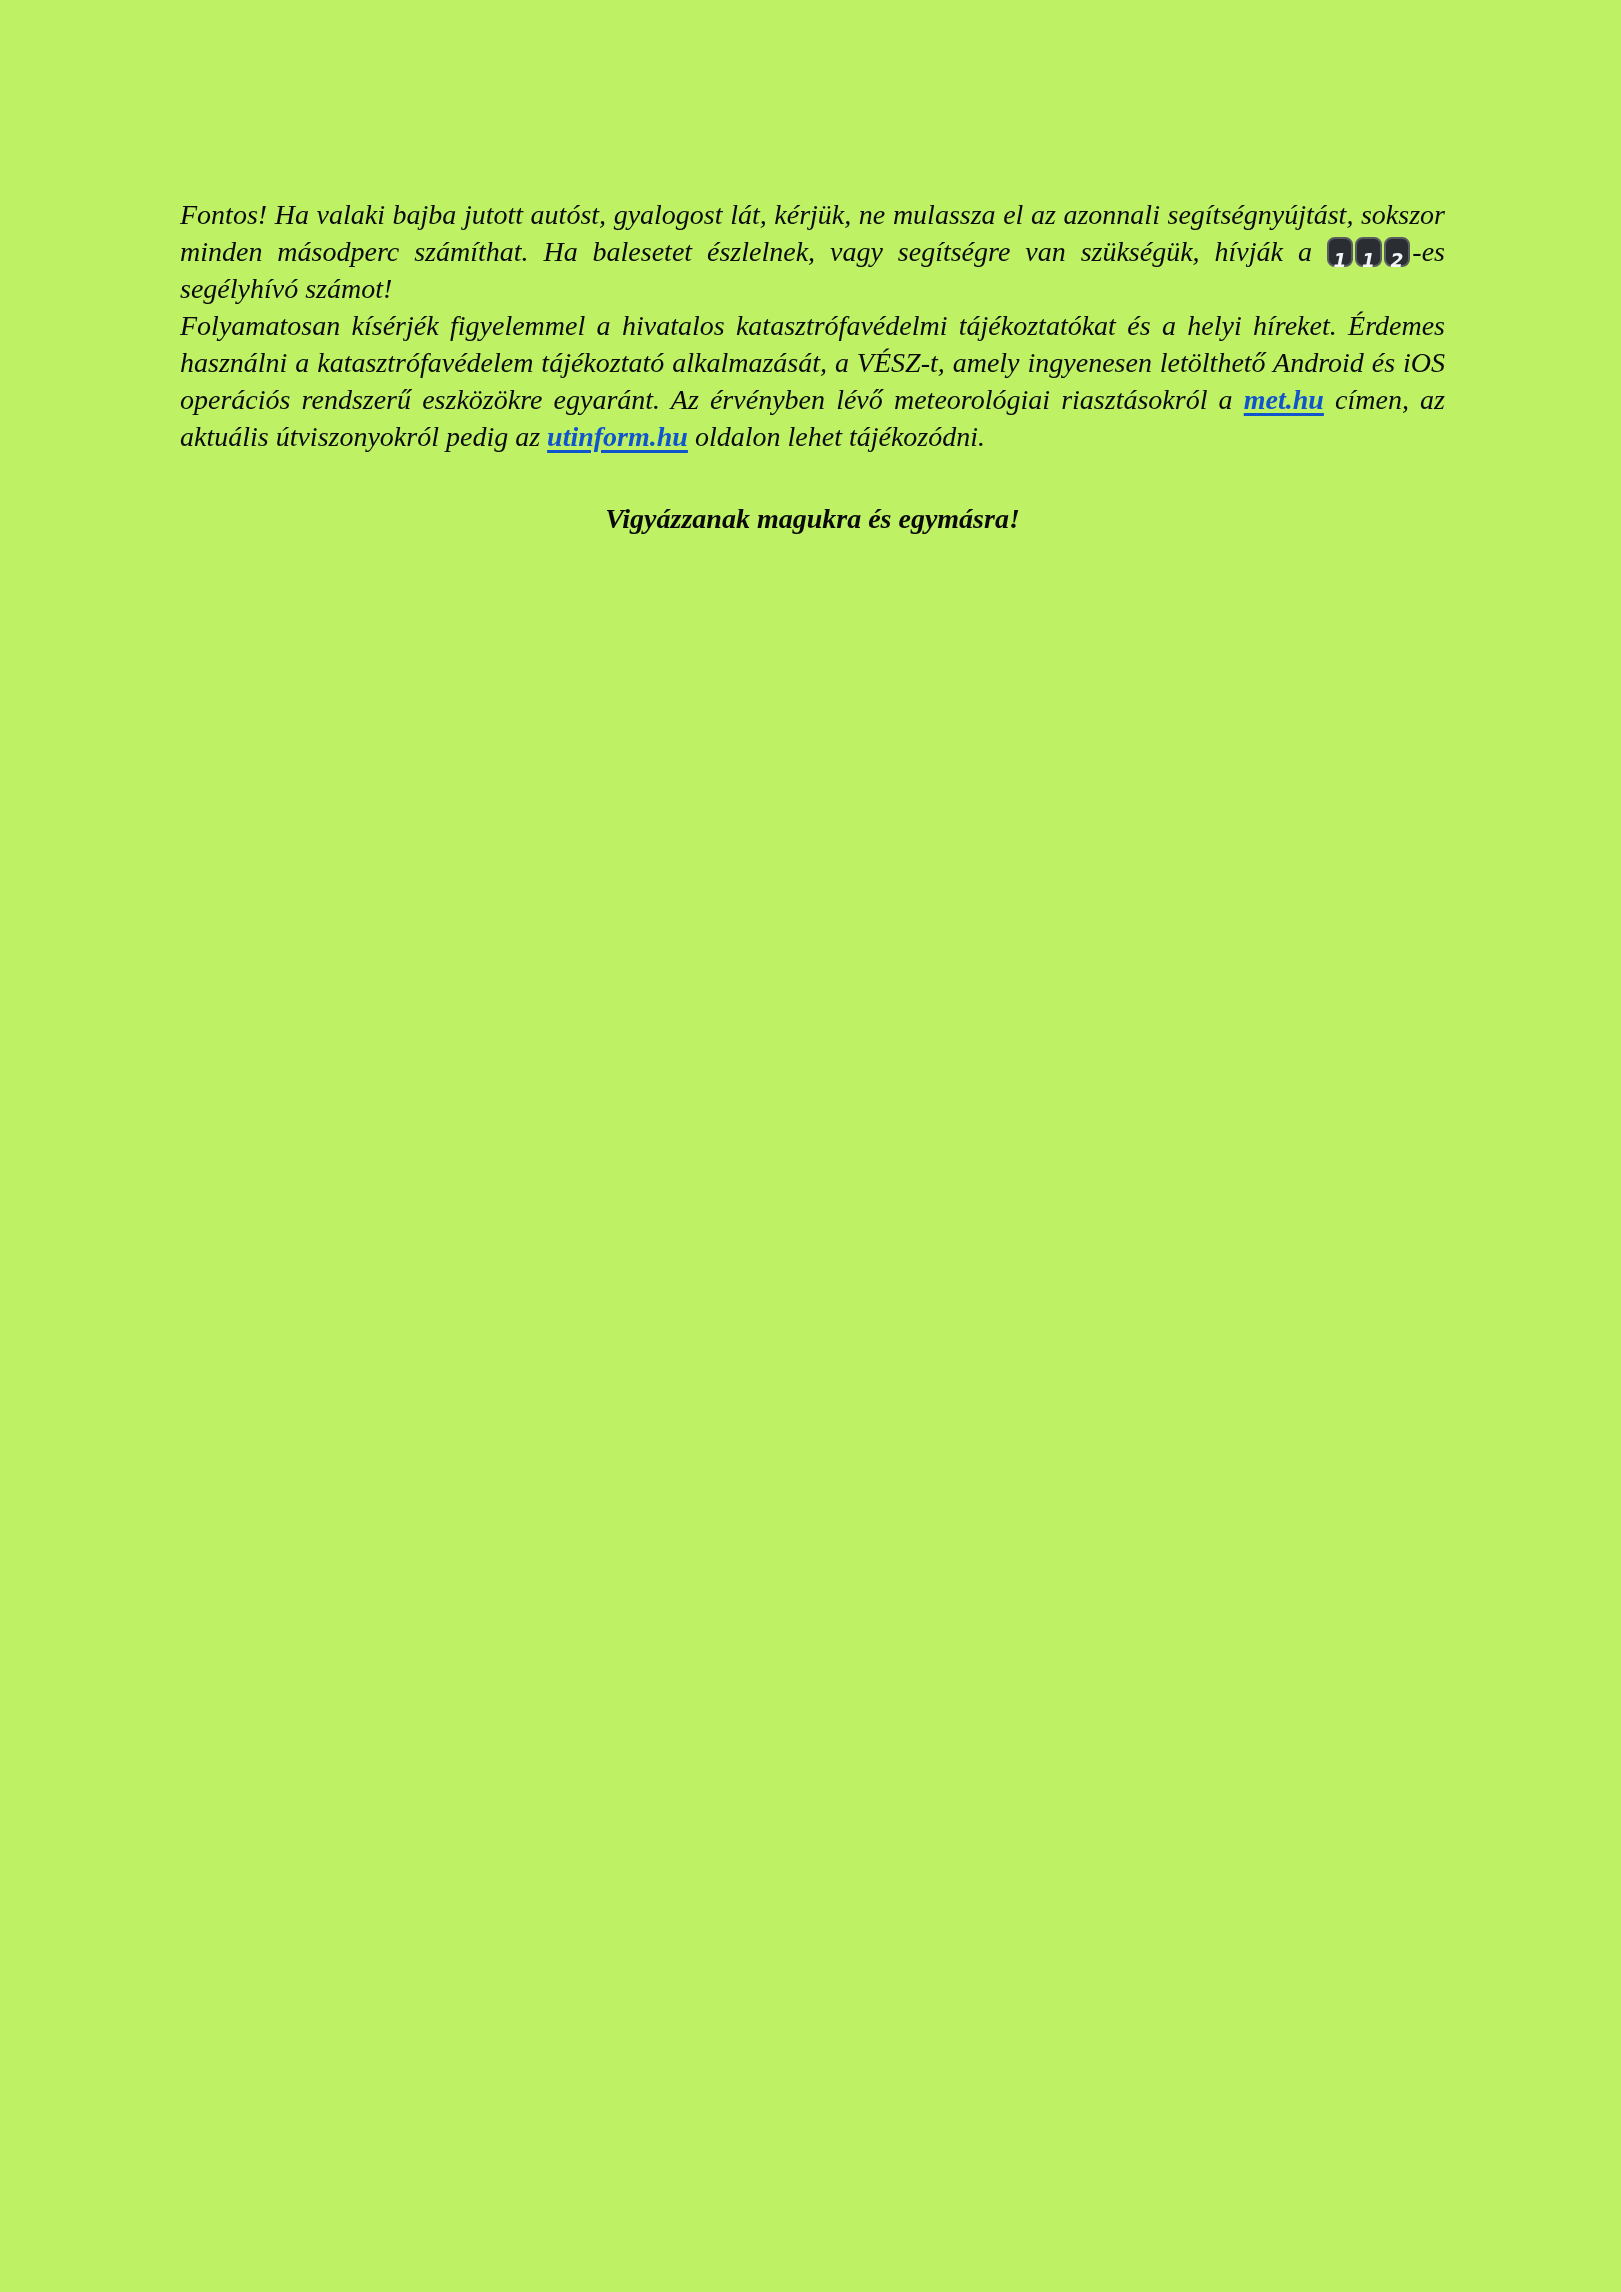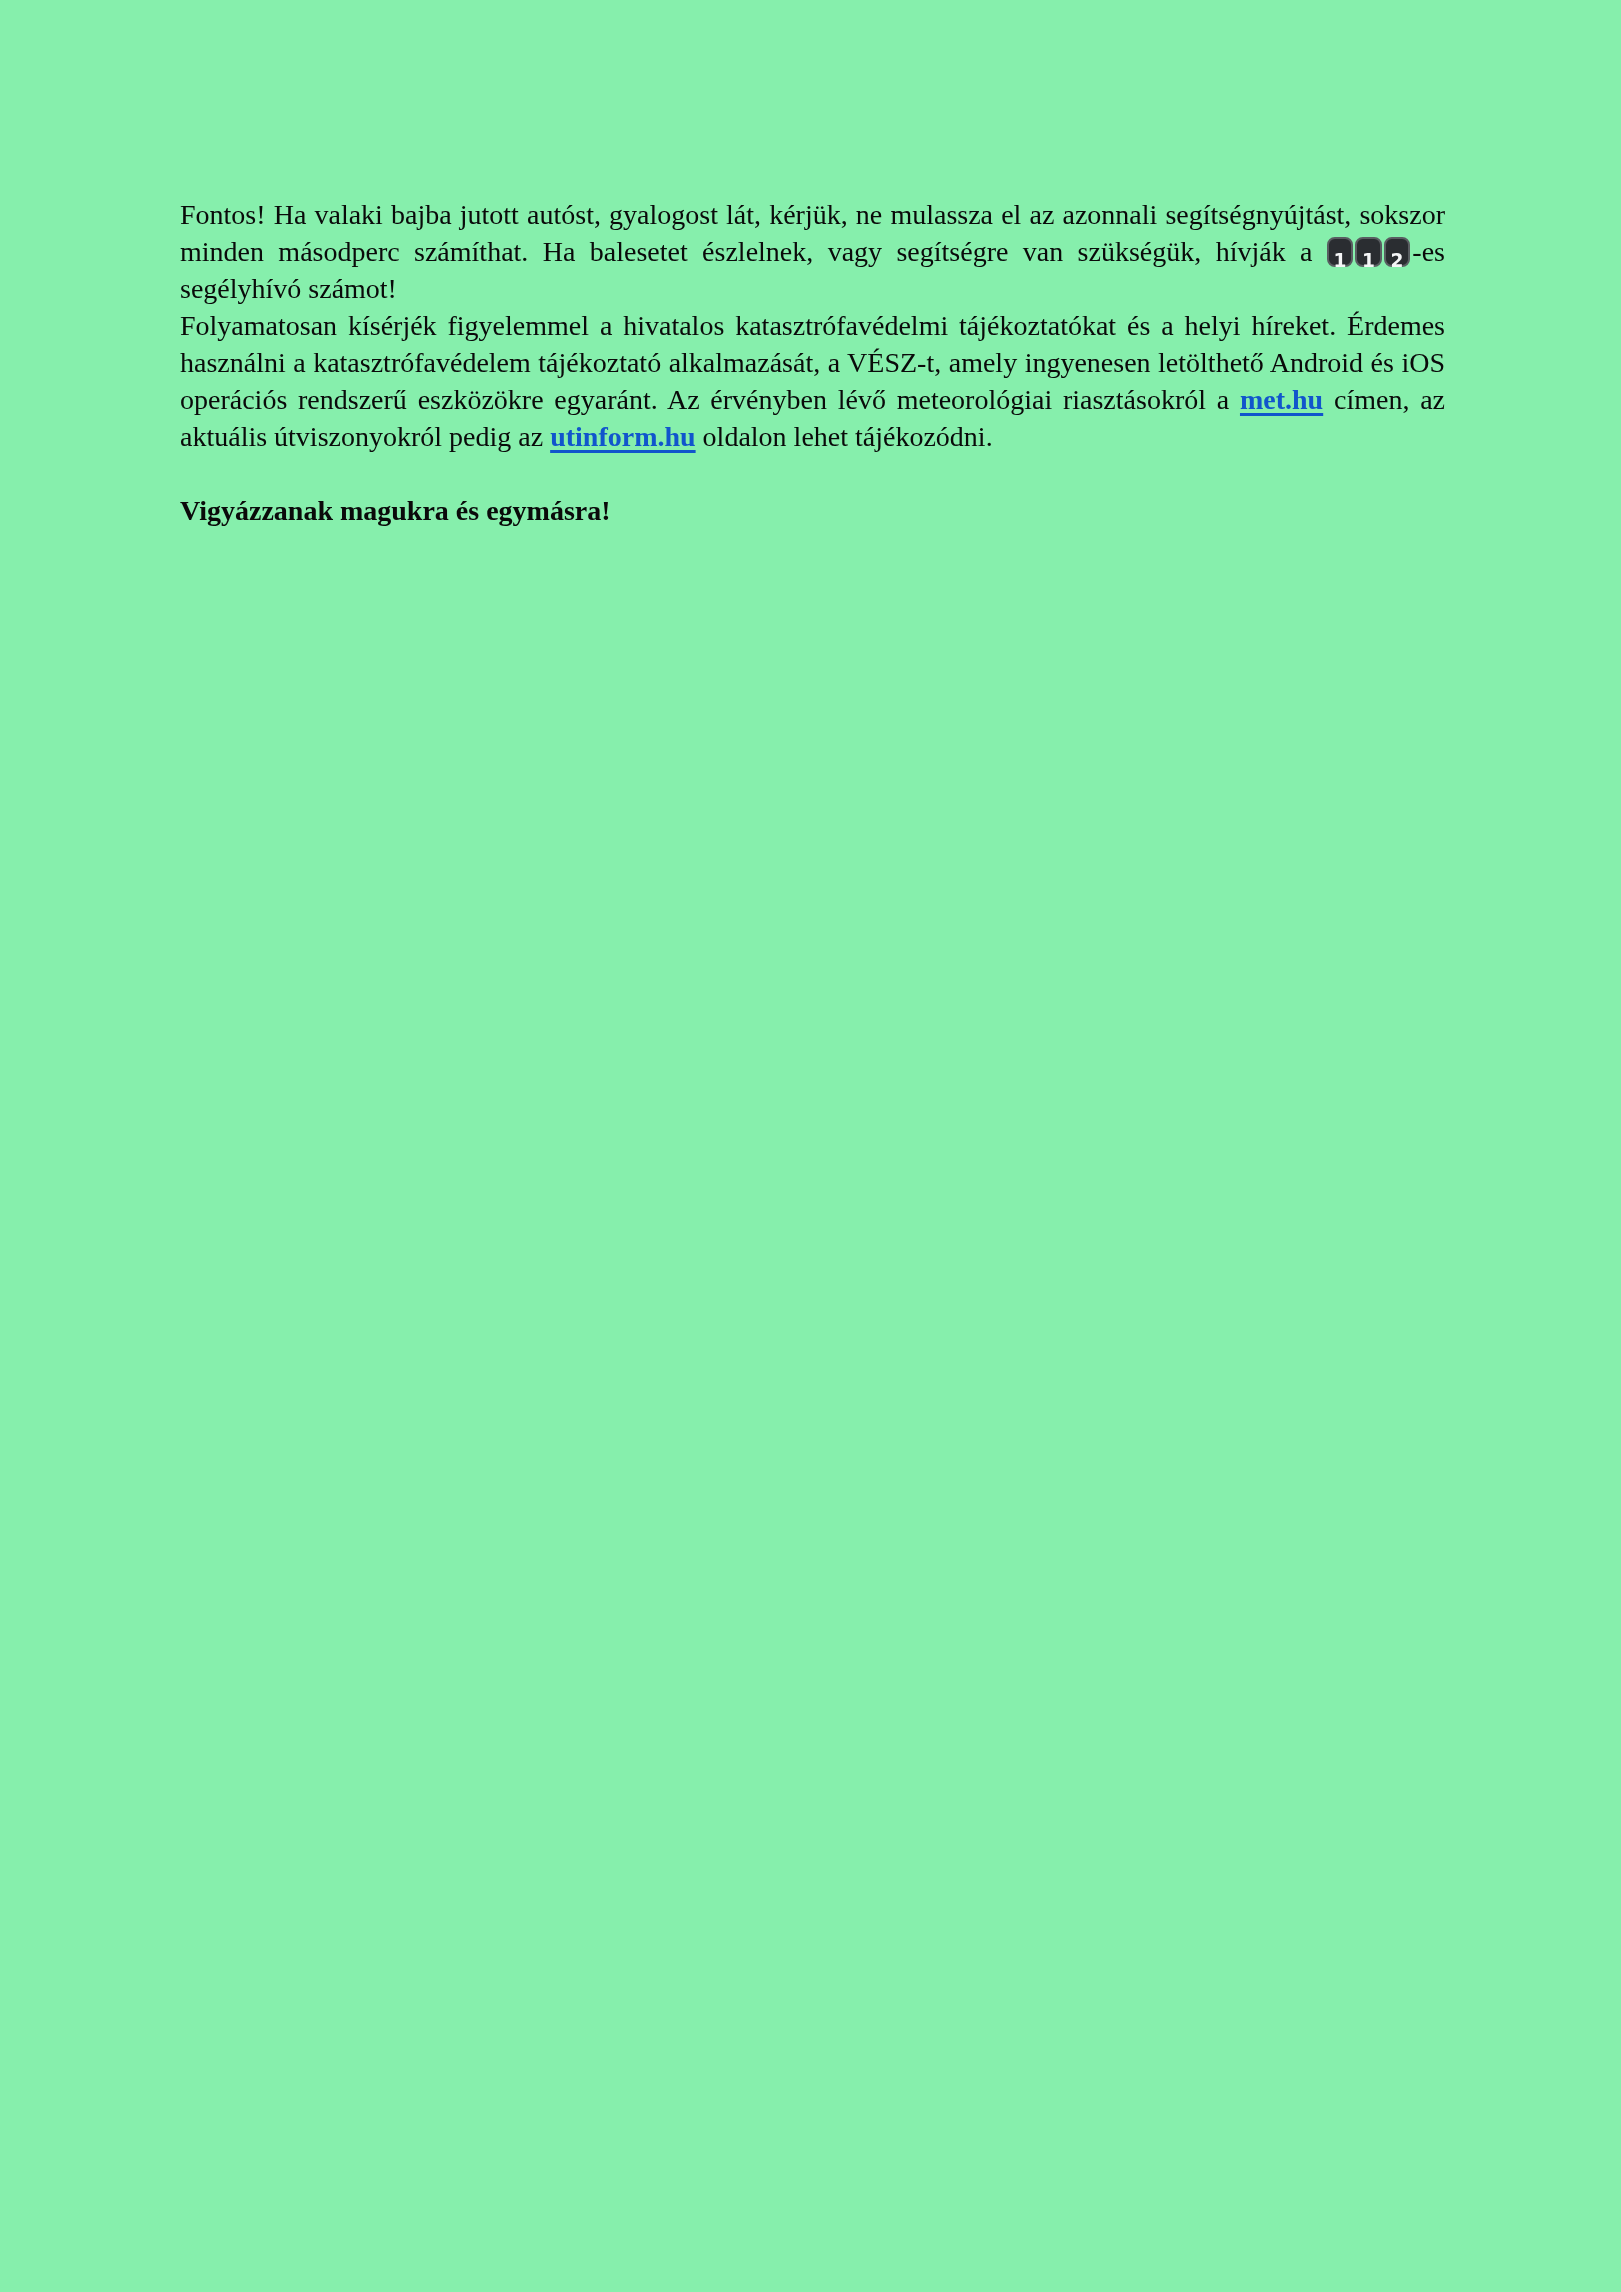--- a/index.html
+++ b/index.html
@@ -4,40 +4,41 @@
 <style>
   html, body {
     margin: 0;
     padding: 0;
     background: #ffffff;
   }
   .page {
     position: relative;
     width: 1621px;
     height: 2293px;
-    background: #86efac;
+    background: #bef264;
     overflow: hidden;
+    font-style: italic;
   }
   .content {
     position: absolute;
     left: 180px;
     top: 196px;
     width: 1265px;
     font-family: "Liberation Serif", "DejaVu Serif", serif;
     font-size: 28px;
     line-height: 37px;
     color: #0a0a0a;
   }
   .para {
     margin: 0;
     text-align: justify;
   }
   .line {
-    margin: 0;
-    text-align: left;
+    margin: 8px;
+    text-align: center;
   }
   .spacer {
     height: 37px;
   }
   .bold {
     font-weight: bold;
   }
   a.doclink {
     color: #1155cc;
     font-weight: bold;

